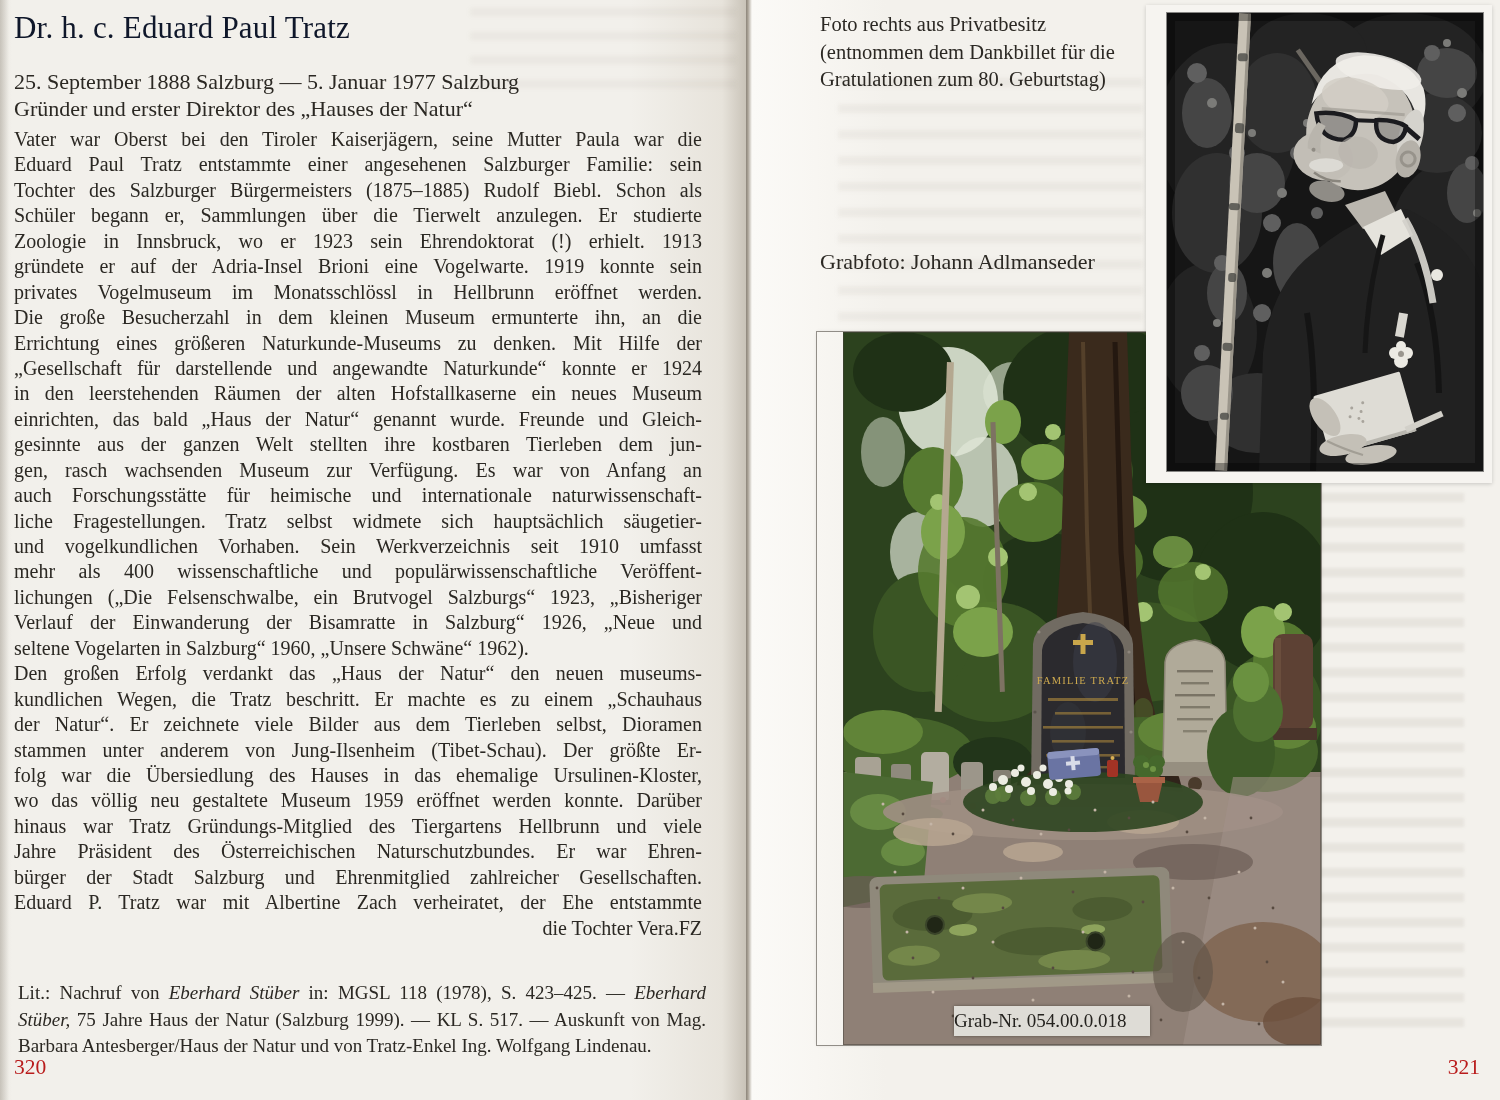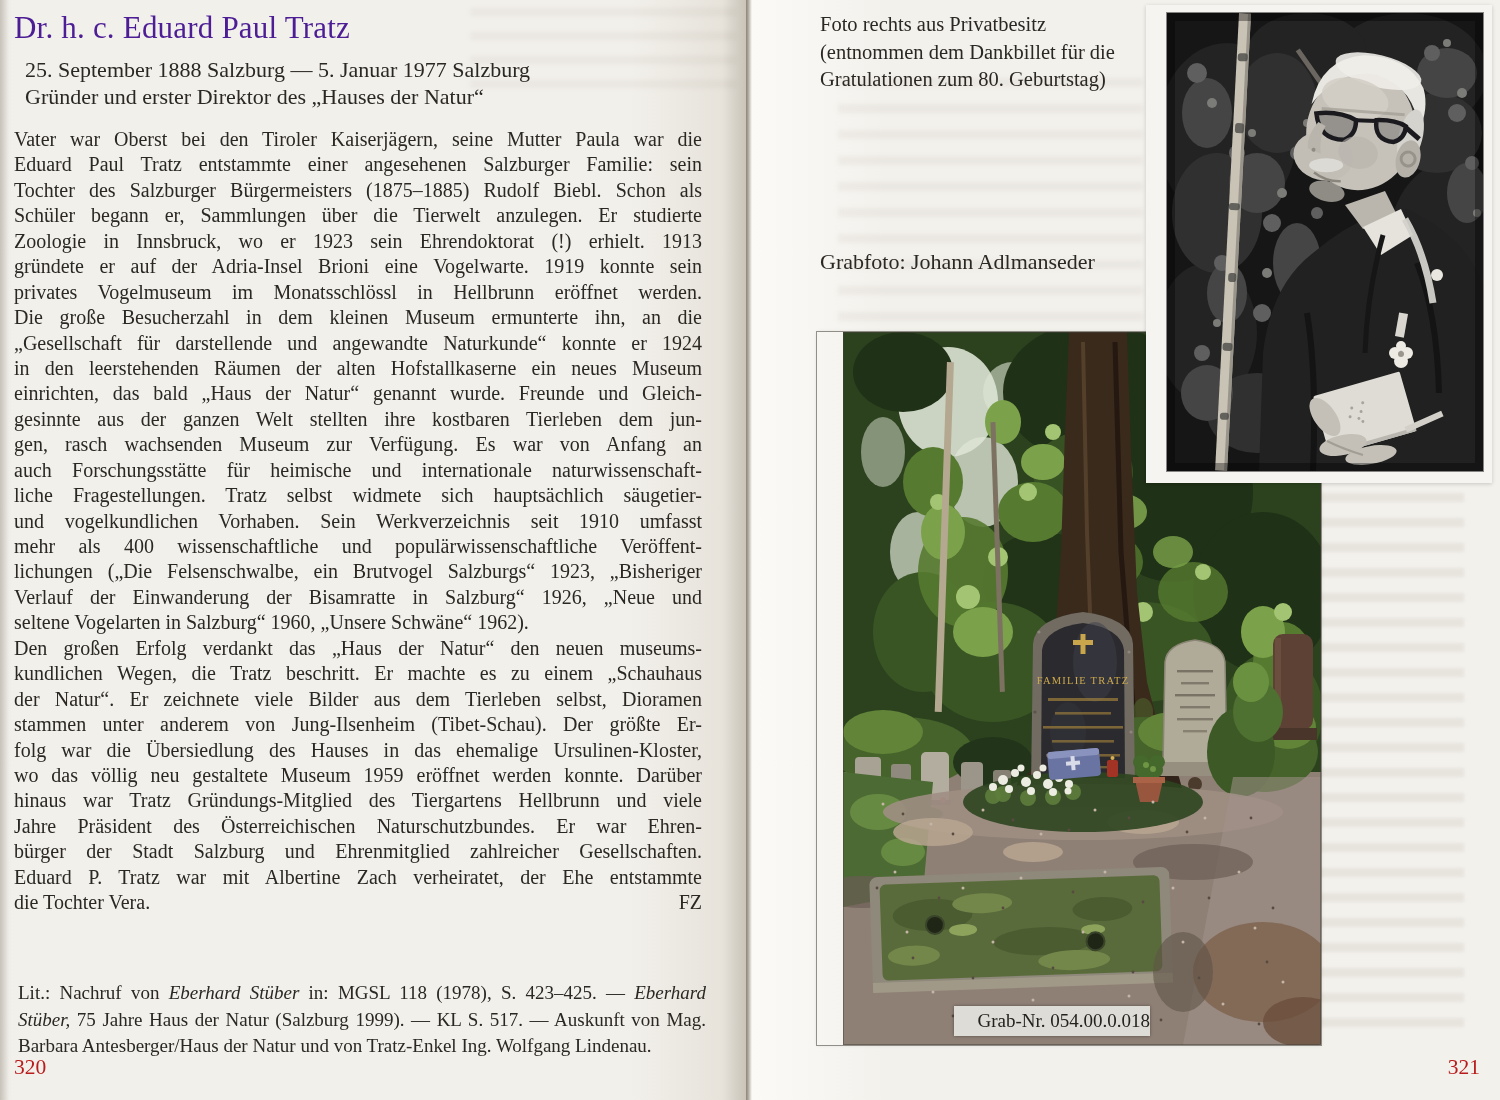--- a/index.html
+++ b/index.html
@@ -6,41 +6,41 @@
   .scan{position:relative;width:1500px;height:1100px;overflow:hidden;
         font-family:"Liberation Serif","DejaVu Serif",serif;color:#2b2823;
         background:#efede8;}
   
   .page-left-bg{position:absolute;left:0;top:0;width:747px;height:1100px;
         background:linear-gradient(to right,#e9e6e0 0px,#f2f0eb 12px,#f2f0eb 630px,#e7e3db 722px,#c9c3b8 746px);}
   .page-right-bg{position:absolute;left:746px;top:0;width:754px;height:1100px;
         background:linear-gradient(to right,#8c857a 0px,#aaa296 2px,#fbfaf7 6px,#f8f6f2 70px,#f3f1ec 140px);}
   
   .title{position:absolute;left:14px;top:10px;font-size:31px;font-weight:normal;margin:0;
-         letter-spacing:.2px;color:#4c1d95;}
-  .subtitle{position:absolute;left:14px;top:56px;font-size:22px;line-height:27px;margin-left:11px;}
+         letter-spacing:.2px;color:#0f172a;}
+  .subtitle{position:absolute;left:14px;top:68px;font-size:22px;line-height:27px;}
   .body{position:absolute;left:14px;top:127px;width:688px;font-size:20px;}
   .bl{height:25.45px;line-height:25.45px;}
   .j{text-align:justify;text-align-last:justify;}
-  .lastline{display:flex;justify-content:space-between;}
+  .lastline{display:flex;justify-content:flex-end;}
   .lit{position:absolute;left:10px;top:972px;width:688px;font-size:19px;line-height:26.5px;
        text-align:justify;margin:8px;}
   .it{font-style:italic;}
   .pn{font-size:21.5px;color:#b91c1c;}
   .pn-left{position:absolute;left:14px;top:1055px;}
   .pn-right{position:absolute;left:1380px;top:1055px;width:100px;text-align:right;}
   
   .caption-top{position:absolute;left:820px;top:11px;width:322px;font-size:20.5px;line-height:27.5px;}
   .caption-grab{position:absolute;left:820px;top:249px;font-size:22px;}
   
   .grave-photo{position:absolute;left:817px;top:332px;width:478px;height:713px;
         outline:1px solid rgba(55,50,42,.5);box-shadow:0 0 4px rgba(0,0,0,.12);padding-left:26px;}
   .grave-photo svg{display:block;width:100%;height:100%;}
   .grave-label{position:absolute;left:137px;top:674px;width:196px;height:30px;
-        background:#dedcd6;color:#24221e;font-size:19px;line-height:30px;text-align:right;
+        background:#dedcd6;color:#24221e;font-size:19px;line-height:30px;text-align:left;
         box-shadow:0 0 3px rgba(20,20,15,.45);}
   .portrait-frame{position:absolute;left:1146px;top:5px;width:346px;height:478px;
         background:#f6f4f0;box-shadow:0 1px 4px rgba(0,0,0,.18);}
   .portrait-photo{position:absolute;left:21px;top:8px;width:316px;height:458px;
         outline:1px solid rgba(40,40,40,.55);}
   .portrait-photo svg{display:block;width:100%;height:100%;}
   
   .ghost{position:absolute;pointer-events:none;}
   .ghost-col{left:1312px;top:368px;width:152px;height:660px;
         background:repeating-linear-gradient(180deg,rgba(125,113,96,.10) 0 9px,rgba(0,0,0,0) 9px,rgba(0,0,0,0) 25px);
@@ -75,20 +75,21 @@
 
   <div class="body">
     <div class="bl j">Vater war Oberst bei den Tiroler Kaiserjägern, seine Mutter Paula war die</div>
     <div class="bl j">Eduard Paul Tratz entstammte einer angesehenen Salzburger Familie: sein</div>
     <div class="bl j">Tochter des Salzburger Bürgermeisters (1875–1885) Rudolf Biebl. Schon als</div>
     <div class="bl j">Schüler begann er, Sammlungen über die Tierwelt anzulegen. Er studierte</div>
     <div class="bl j">Zoologie in Innsbruck, wo er 1923 sein Ehrendoktorat (!) erhielt. 1913</div>
     <div class="bl j">gründete er auf der Adria-Insel Brioni eine Vogelwarte. 1919 konnte sein</div>
     <div class="bl j">privates Vogelmuseum im Monatsschlössl in Hellbrunn eröffnet werden.</div>
     <div class="bl j">Die große Besucherzahl in dem kleinen Museum ermunterte ihn, an die</div>
+    <div class="bl j">Errichtung eines größeren Naturkunde-Museums zu denken. Mit Hilfe der</div>
     <div class="bl j">„Gesellschaft für darstellende und angewandte Naturkunde“ konnte er 1924</div>
     <div class="bl j">in den leerstehenden Räumen der alten Hofstallkaserne ein neues Museum</div>
     <div class="bl j">einrichten, das bald „Haus der Natur“ genannt wurde. Freunde und Gleich-</div>
     <div class="bl j">gesinnte aus der ganzen Welt stellten ihre kostbaren Tierleben dem jun-</div>
     <div class="bl j">gen, rasch wachsenden Museum zur Verfügung. Es war von Anfang an</div>
     <div class="bl j">auch Forschungsstätte für heimische und internationale naturwissenschaft-</div>
     <div class="bl j">liche Fragestellungen. Tratz selbst widmete sich hauptsächlich säugetier-</div>
     <div class="bl j">und vogelkundlichen Vorhaben. Sein Werkverzeichnis seit 1910 umfasst</div>
     <div class="bl j">mehr als 400 wissenschaftliche und populärwissenschaftliche Veröffent-</div>
     <div class="bl j">lichungen („Die Felsenschwalbe, ein Brutvogel Salzburgs“ 1923, „Bisheriger</div>

